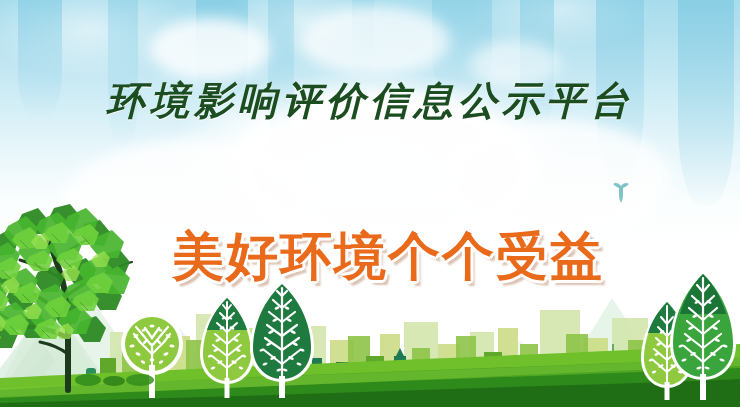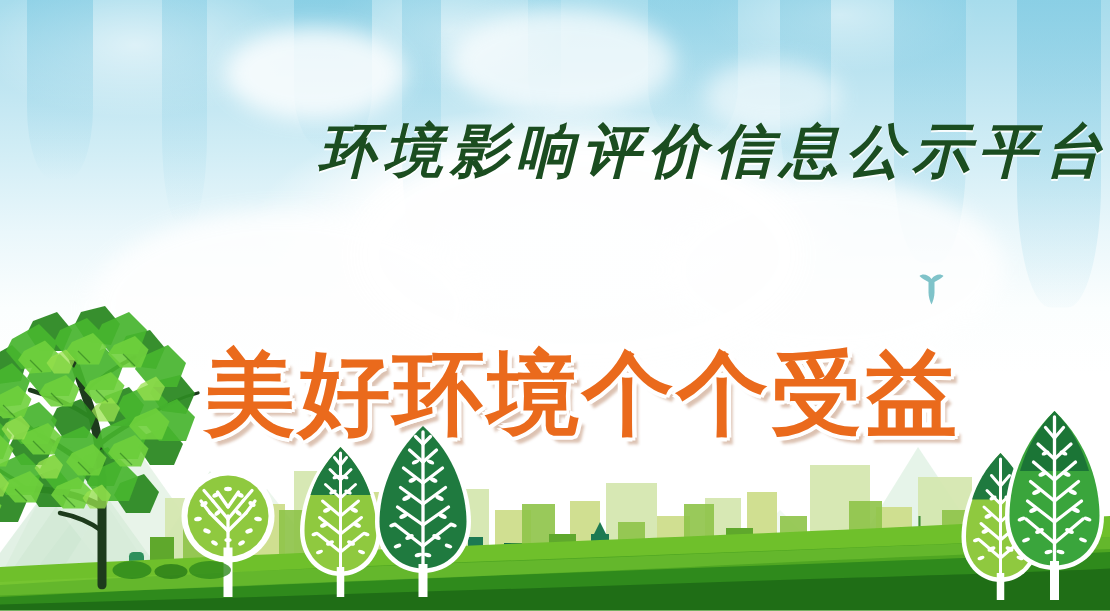--- a/index.html
+++ b/index.html
@@ -40,21 +40,21 @@
   .b1 { left:150px; top:18px;  width:120px; height:62px; opacity:.82; }
   .b2 { left:300px; top:6px;   width:150px; height:70px; opacity:.7; }
   .b3 { left:236px; top:95px;  width:300px; height:150px; opacity:.96; }
   .b4 { left:440px; top:120px; width:230px; height:120px; opacity:.80; }
   .b5 { left:60px;  top:140px; width:260px; height:130px; opacity:.85; }
   .b6 { left:470px; top:40px;  width:90px;  height:48px; opacity:.55; }
 
   
   .title-main {
     position:absolute; left:0; top:74px; width:740px;
-    text-align:right;
+    text-align:center;
     font-family:"DejaVu Serif", serif;
     font-size:39px;
     font-weight:700;
     letter-spacing:5px;
     color:#1b4d20;
     text-shadow:0 1px 0 rgba(255,255,255,.9);
     white-space:nowrap;
     font-style:italic;
   }
   .slogan {
@@ -65,21 +65,21 @@
     white-space:nowrap;
     letter-spacing:2px;
     text-shadow:
       -2px -2px 0 #ffffff,  2px -2px 0 #ffffff,
       -2px  2px 0 #ffffff,  2px  2px 0 #ffffff,
       -3px  0   0 #ffffff,  3px  0   0 #ffffff,
        0   -3px 0 #ffffff,  0    3px 0 #ffffff,
        4px  5px 2px rgba(150,70,20,.33);
   }
   .slogan-1 { left:0; top:150px; font-size:57px; }
-  .slogan-2 { left:0; top:222px; font-size:61px; padding-left:36px; }
+  .slogan-2 { left:0; top:222px; font-size:52px; padding-left:36px; }
 
   .bird { position:absolute; left:612px; top:182px; }
 
   svg { display:block; }
 </style>
 </head>
 <body>
 
 <div id="banner">
 

